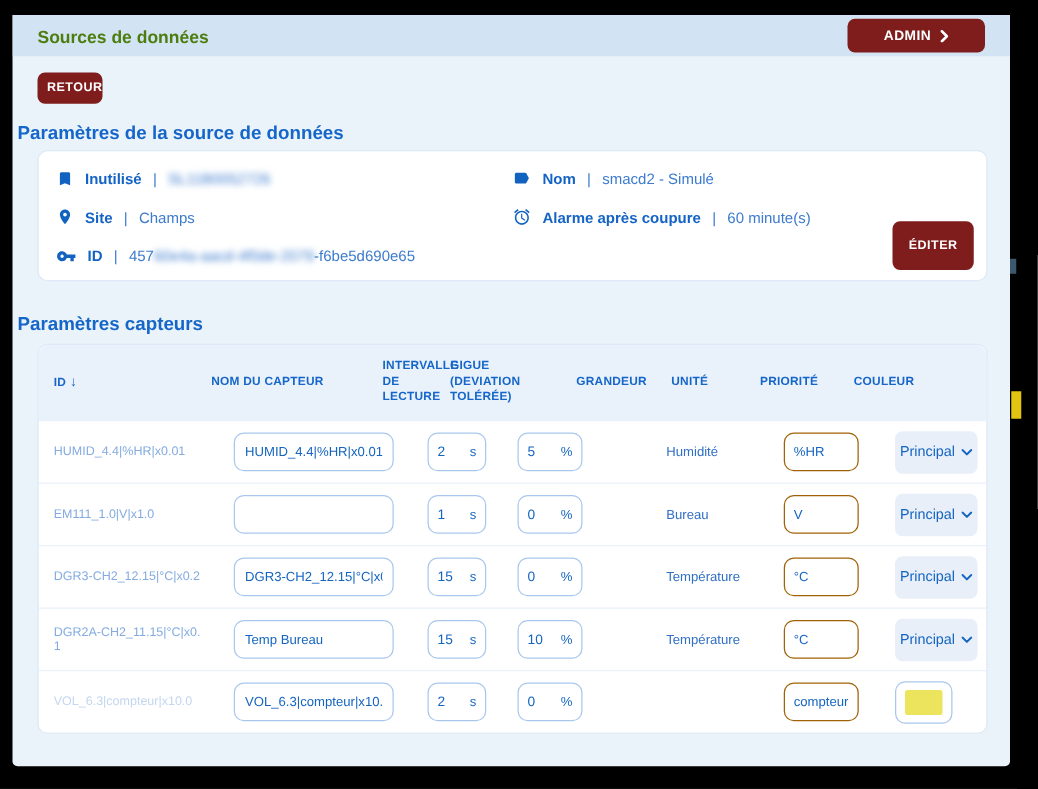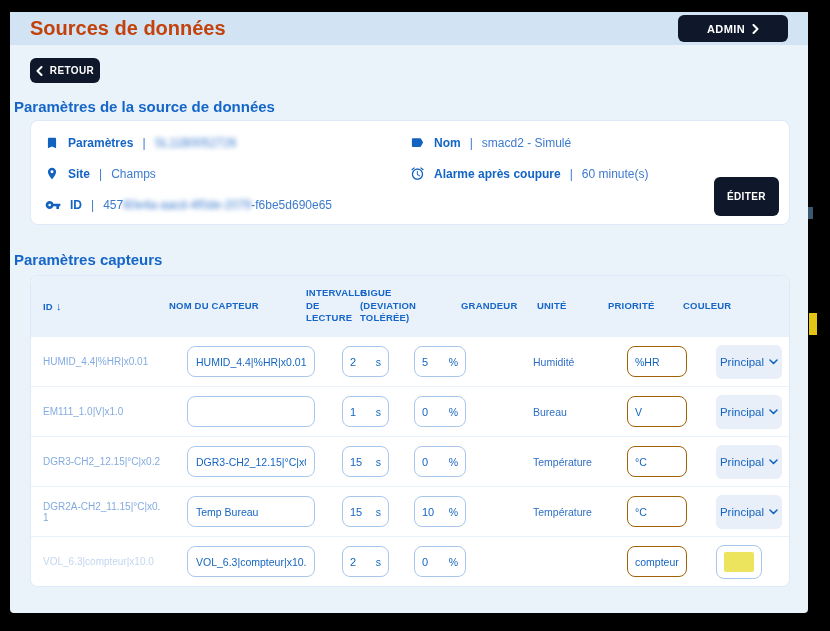--- a/index.html
+++ b/index.html
@@ -5,27 +5,27 @@
   * { margin:0; padding:0; box-sizing:border-box; }
   html,body { width:830px; height:631px; background:#000; overflow:hidden;
     font-family:"Liberation Sans", sans-serif; }
 
   .app { position:absolute; left:10px; top:12px; width:798px; height:601px;
     background:#eaf2fa; border-radius:0 0 4px 4px; overflow:hidden; }
 
   
   .topbar { position:relative; height:33px; background:#d2e4f4;
     display:flex; align-items:center; padding:0 20px; }
-  .page-title { color:#c2410c; font-size:20px; font-weight:600; }
-  .btn { background:#0f172a; color:#fff; border:none; border-radius:6px;
+  .page-title { color:#4d7c0f; font-size:14px; font-weight:600; }
+  .btn { background:#7f1d1d; color:#fff; border:none; border-radius:6px;
     font-weight:700; letter-spacing:.4px; cursor:pointer;
     display:inline-flex; align-items:center; justify-content:center; gap:7px;
     font-family:"Liberation Sans", sans-serif; }
   .admin-btn { position:absolute; right:20px; top:3px; width:110px; height:27px; font-size:11px; }
-  .retour-btn { position:absolute; left:20px; top:46px; width:70px; height:25px; font-size:10px;text-align:center; }
+  .retour-btn { position:absolute; left:20px; top:46px; width:52px; height:25px; font-size:10px;text-align:center; }
 
   .section-title { position:absolute; left:4px; color:#1566c8; font-size:15px; font-weight:600; }
   .sec1 { top:86px; } .sec2 { top:239px; }
 
   .card { position:absolute; left:20px; width:760px; background:#fff;
     border:1px solid #dde9f6; border-radius:8px; }
   .source-card { top:108px; height:105px; padding:6px 14px; }
 
   .field-grid { display:grid; grid-template-columns: 1fr 1fr; }
   .field { display:flex; align-items:center; gap:9px; height:31px; color:#1464c6; font-size:12px; }
@@ -107,21 +107,21 @@
   </button>
 
   <div class="section-title sec1">Paramètres de la source de données</div>
 
   <div class="card source-card">
     <div class="field-grid">
       <div class="field">
         <svg width="14" height="14" viewBox="0 0 24 24" fill="#1262c0">
             <path d="M17 3H7c-1.1 0-2 .9-2 2v16l7-3 7 3V5c0-1.1-.9-2-2-2z"></path>
           </svg>
-        <span class="lbl">Paramètres</span>
+        <span class="lbl">Inutilisé</span>
         <span class="sep">|</span>
         <span class="val redacted">SL11B0052726</span>
       </div>
       <div class="field">
         <svg width="15" height="15" viewBox="0 0 24 24" fill="#1262c0">
             <path d="M17.63 5.84C17.27 5.33 16.67 5 16 5H5c-1.1 0-2 .9-2 2v10c0 1.1.9 2 2 2h11c.67 0 1.27-.33 1.63-.84L21 12l-3.37-6.16z"></path>
           </svg>
         <span class="lbl">Nom</span>
         <span class="sep">|</span>
         <span class="val">smacd2 - Simulé</span>

